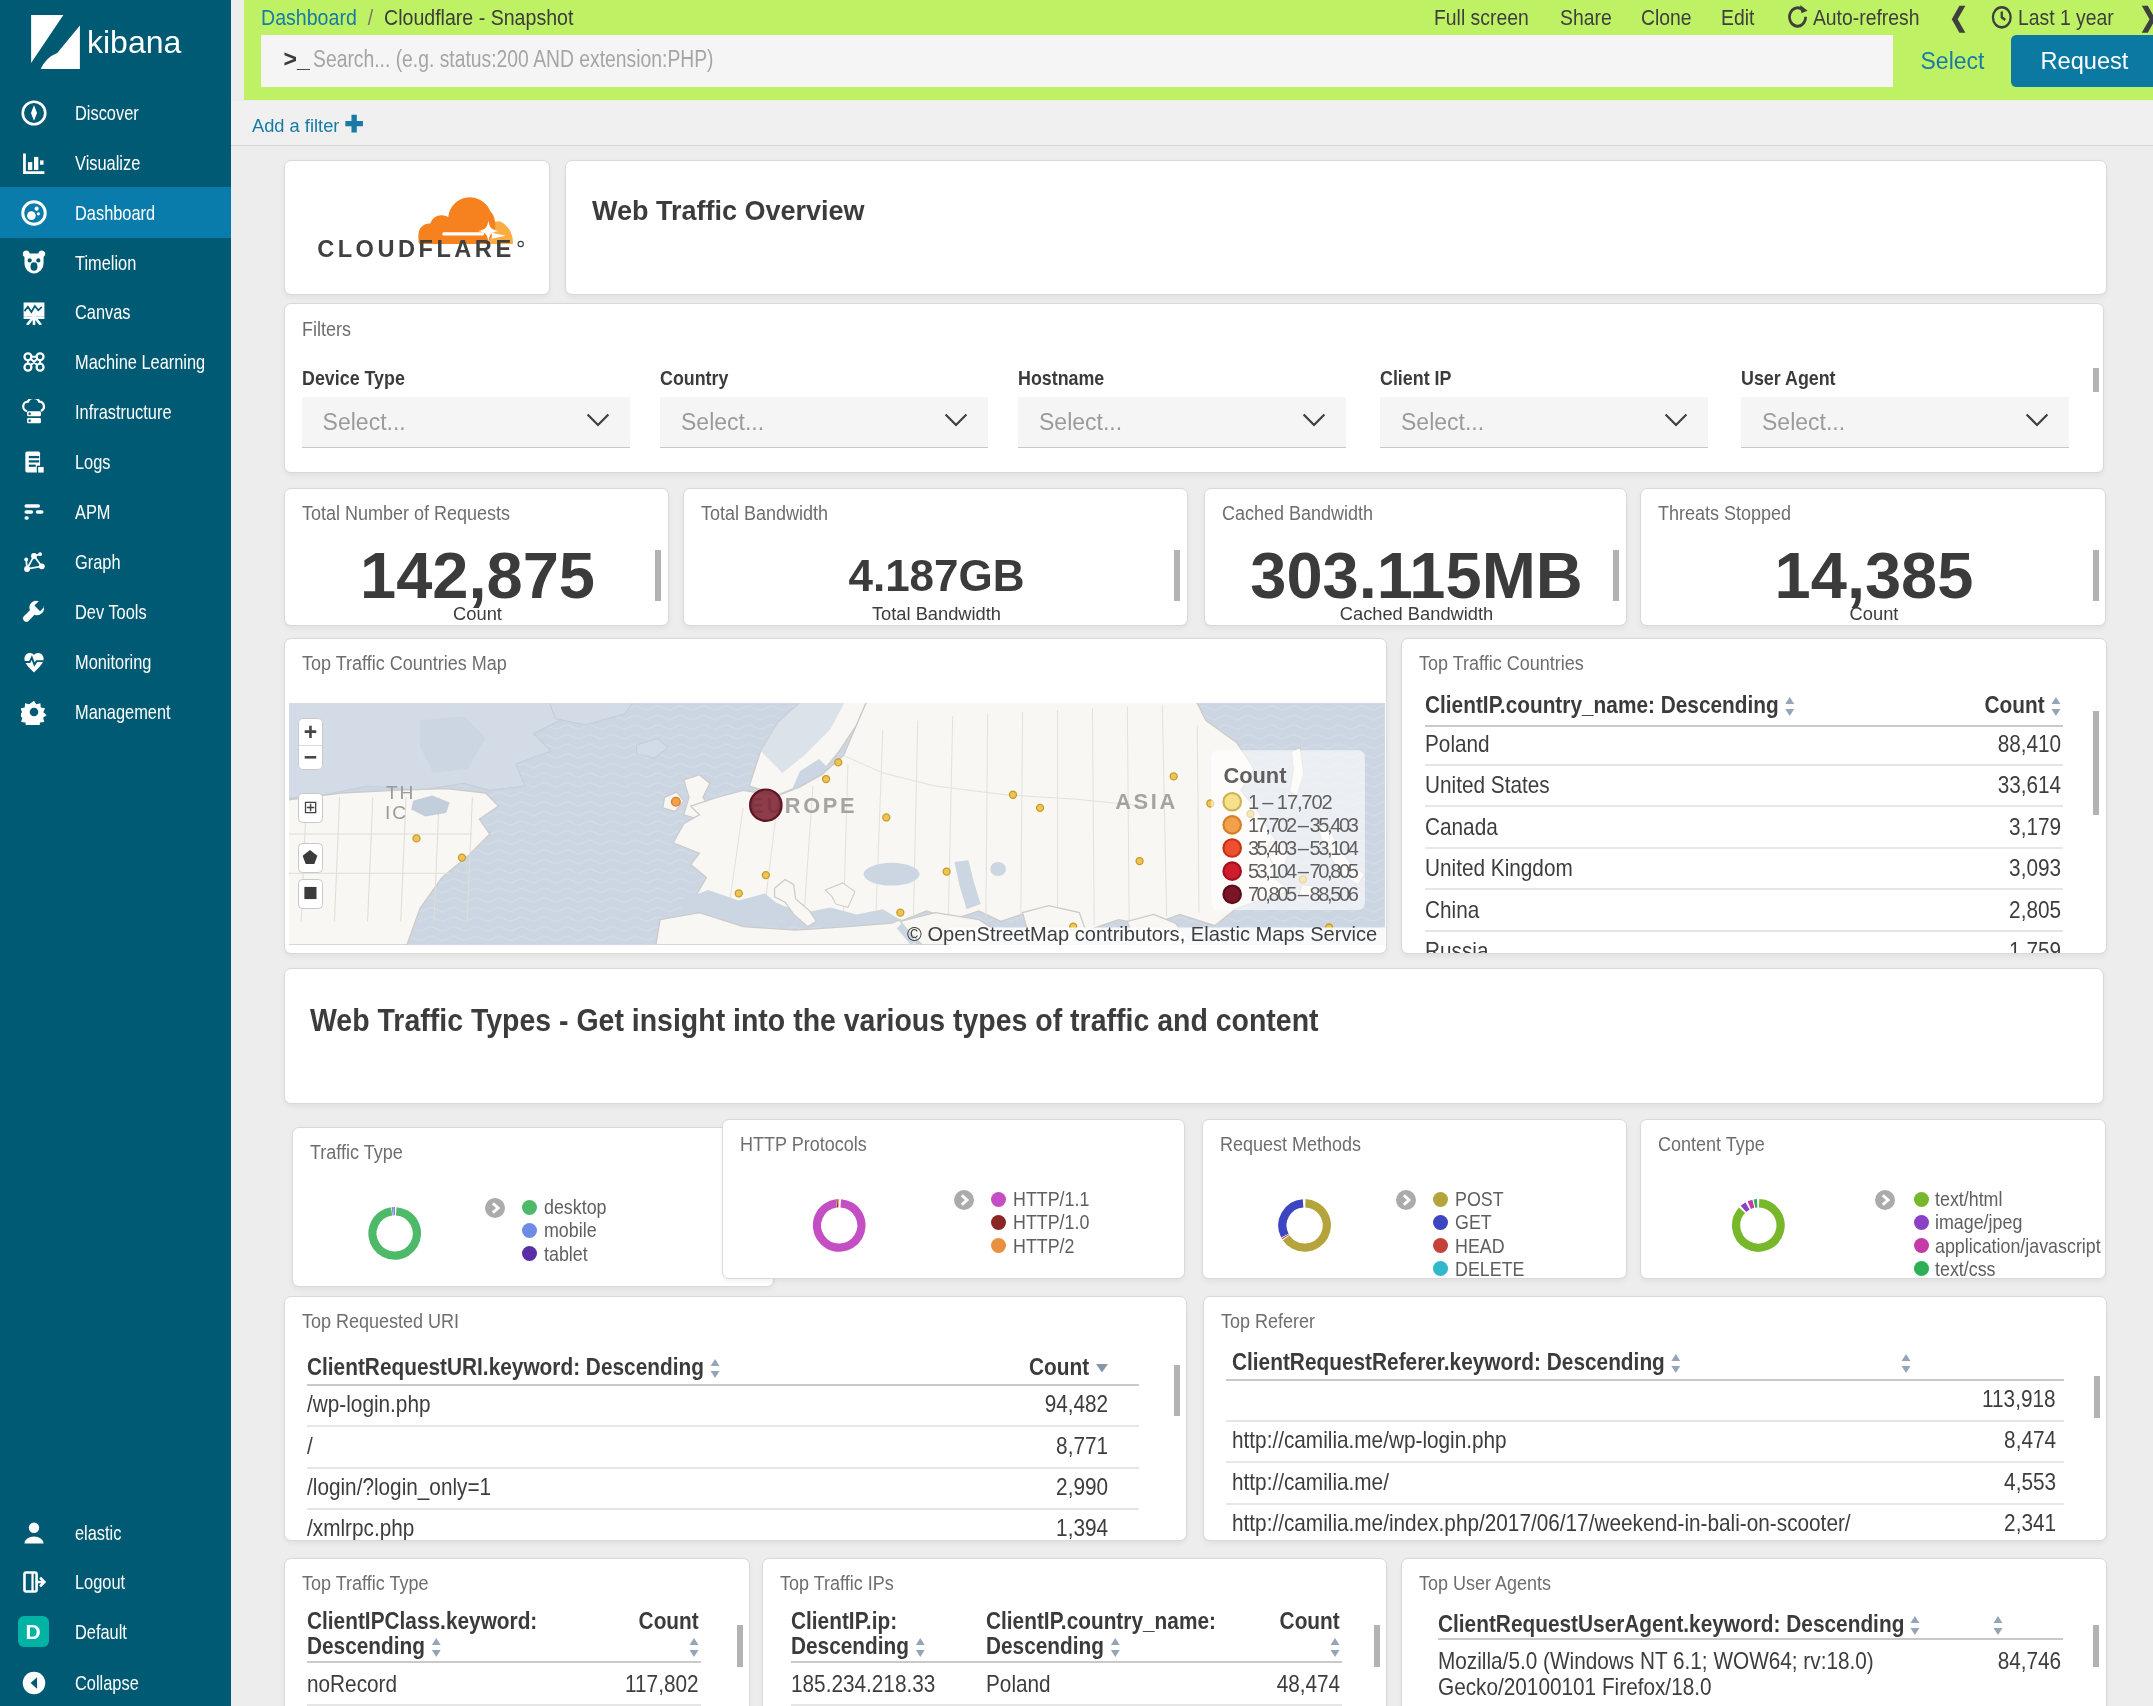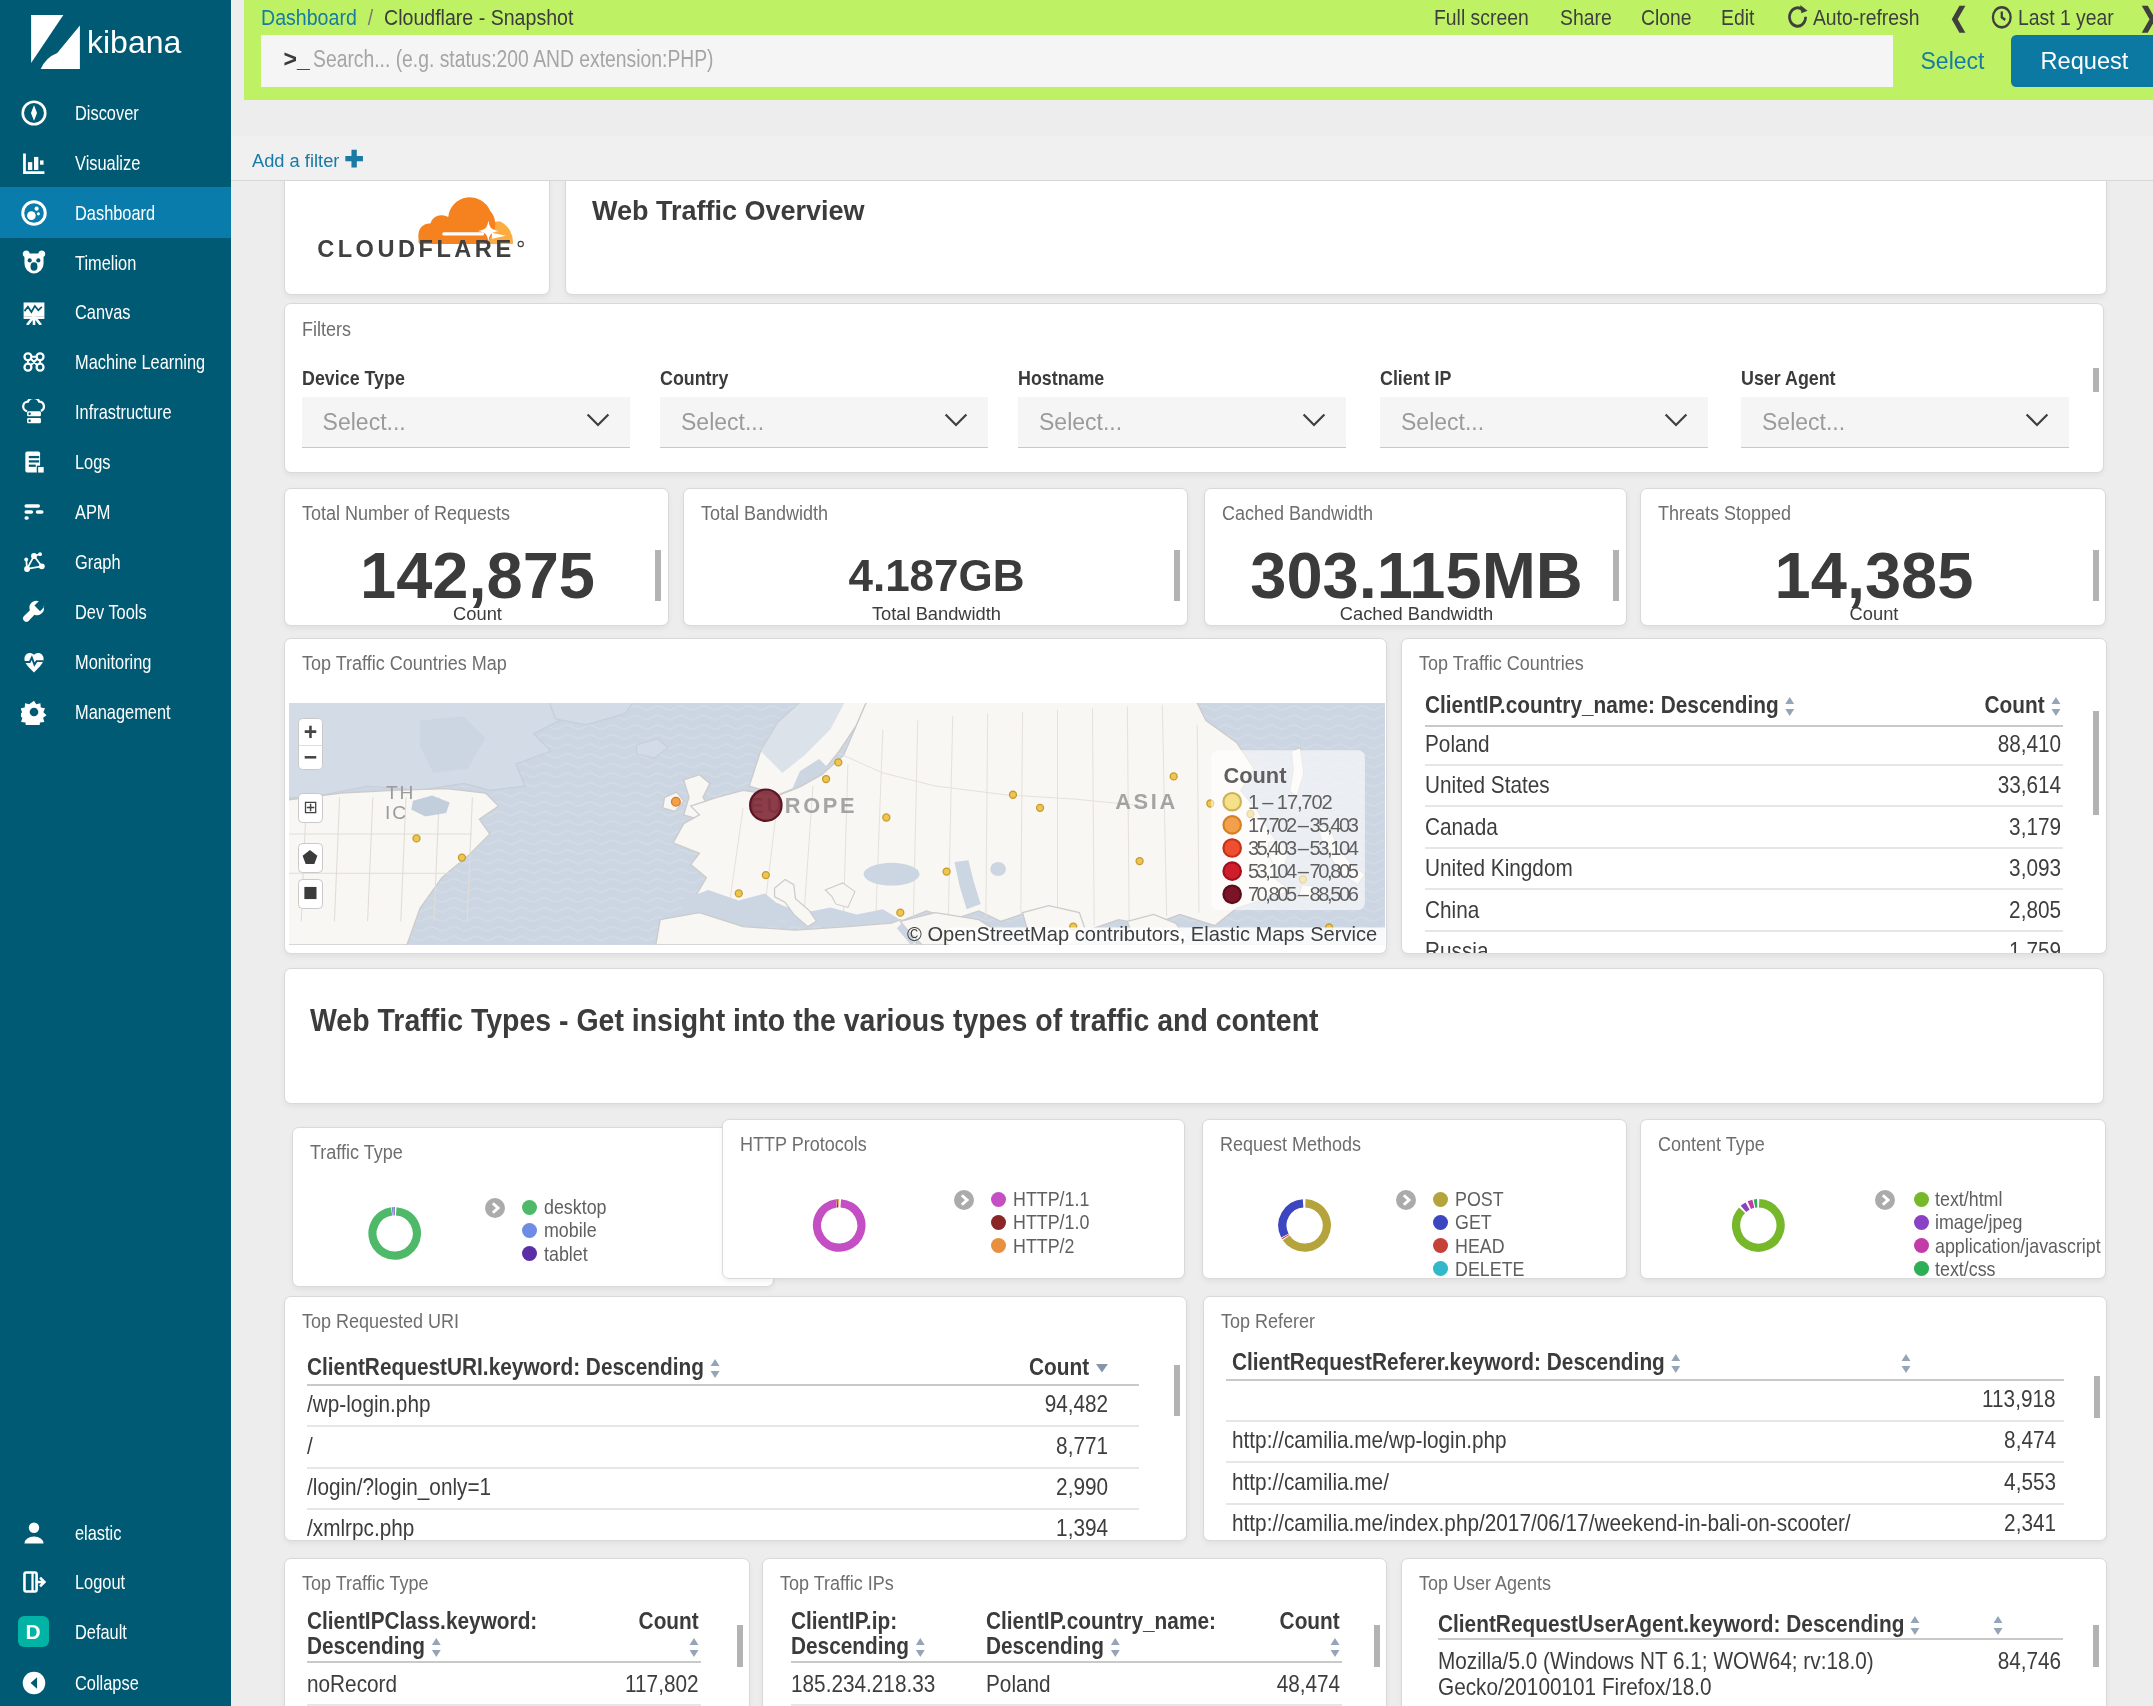--- a/index.html
+++ b/index.html
@@ -8,21 +8,21 @@
   #page { position:absolute; left:0; top:0; width:2154px; height:1707px; overflow:hidden; background:#ededee; }
   .abs { position:absolute; }
   #sidebar { position:absolute; left:0; top:0; width:231px; height:1707px; background:#005a73; z-index:30; }
   .navitem { position:absolute; left:0; width:231px; height:51px; }
   .navitem .lbl { position:absolute; left:75px; top:50%; transform:translateY(-50%) scaleX(0.78); transform-origin:0 50%; font-size:21px; color:#fff; white-space:nowrap; }
   .navitem.sel { background:#0a7cab; }
   .icw { position:absolute; left:21px; top:50%; transform:translateY(-50%); width:26px; height:26px; }
   #topwhite { position:absolute; left:244px; top:0; width:1923px; height:100px; background:#bef264; z-index:10; }
   .tmenu { position:absolute; top:0; height:35px; line-height:35px; font-size:22px; color:#3f3f3f; transform:scaleX(0.88); transform-origin:0 50%; white-space:nowrap; }
   #searchbar { position:absolute; left:16.6px; top:35px; width:1632px; height:52px; background:#f5f5f5; }
-  #addfilterband { position:absolute; left:231px; top:101px; width:1923px; height:45px; background:#f0f0f1; border-bottom:1.7px solid #d6d6d6; z-index:9;margin-top:35px; }
+  #addfilterband { position:absolute; left:231px; top:101px; width:1923px; height:45px; background:#f0f0f1; border-bottom:1.7px solid #d6d6d6; z-index:9; }
   .panel { position:absolute; background:#fff; border:1.7px solid #d9d9d9; border-radius:7px; box-shadow:0 2.6px 5.2px rgba(0,0,0,0.05); overflow:hidden; }
   .ptitle { position:absolute; font-size:20px; color:#6e6e6e; white-space:nowrap; transform:scaleX(0.9); transform-origin:0 50%; }
   .link { color:#187aa5; }
   .scrollthumb { position:absolute; background:#b3b3b3; width:6.1px; z-index:5; }
   .th { font-weight:bold; color:#3b3b3b; font-size:24.5px; position:absolute; white-space:nowrap; transform:scaleX(0.85); transform-origin:0 50%; }
   .thr { font-weight:bold; color:#3b3b3b; font-size:24.5px; position:absolute; white-space:nowrap; transform:scaleX(0.85); transform-origin:100% 50%; }
   .td { color:#3d3d3d; font-size:23.6px; position:absolute; white-space:nowrap; transform:scaleX(0.88); transform-origin:0 50%; }
   .tdr { color:#3d3d3d; font-size:23.6px; position:absolute; white-space:nowrap; transform:scaleX(0.88); transform-origin:100% 50%; }
   .rline { position:absolute; height:1.7px; background:#e6e6e6; }
   .hline { position:absolute; height:1.7px; background:#c9c9c9; }

